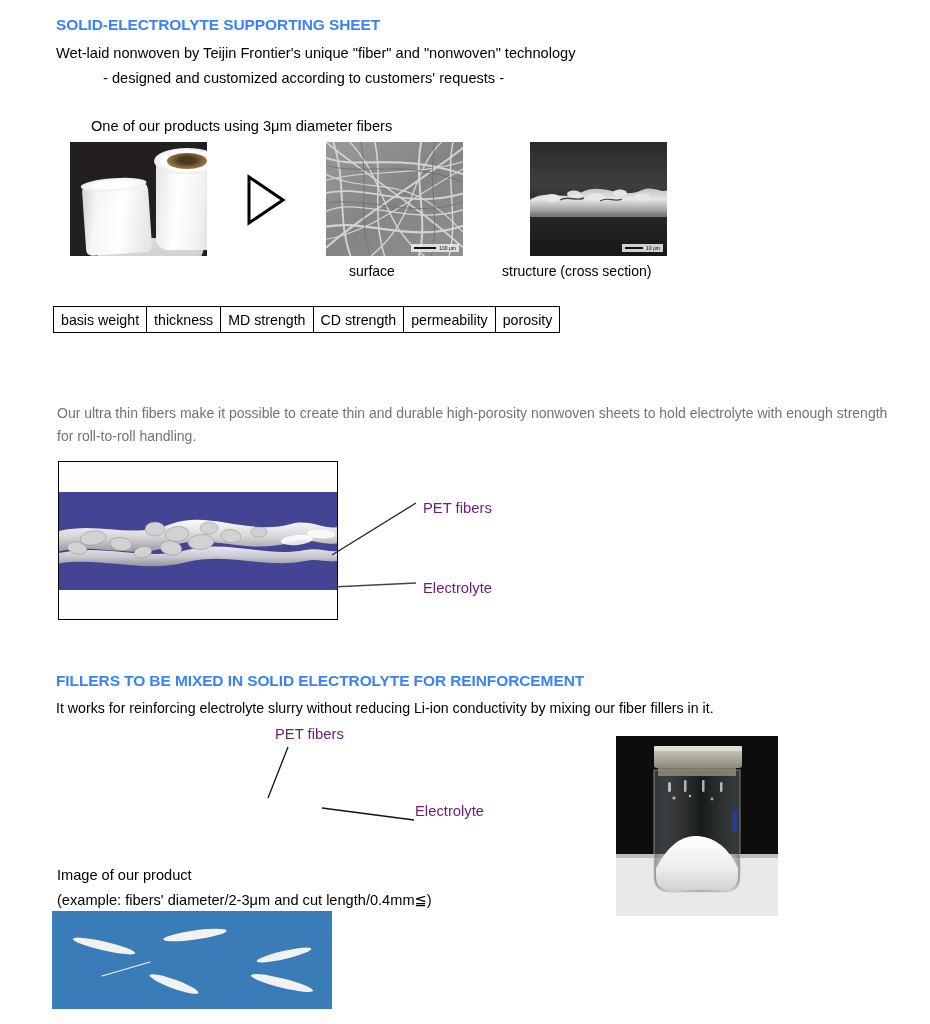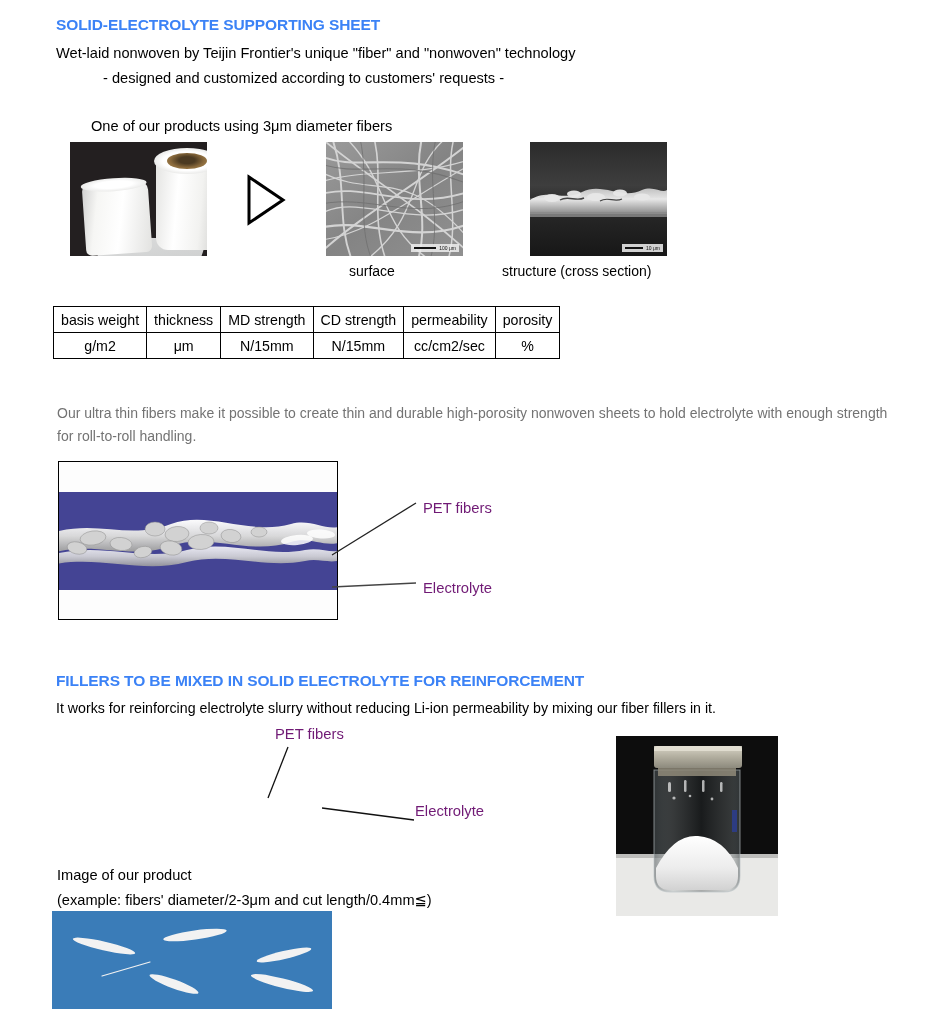--- a/index.html
+++ b/index.html
@@ -279,28 +279,20 @@
   <table class="spec">
     <tbody>
         <tr>
       <td>basis weight</td>
       <td>thickness</td>
       <td>MD strength</td>
       <td>CD strength</td>
       <td>permeability</td>
       <td>porosity</td>
     </tr>
-    <tr>
-      <td>g/m2</td>
-      <td>μm</td>
-      <td>N/15mm</td>
-      <td>N/15mm</td>
-      <td>cc/cm2/sec</td>
-      <td>%</td>
-    </tr>
   </tbody>
     </table>
 </div>
 
 <div class="abs body-para" style="left:57px; top:402px; width:845px;">Our ultra thin fibers make it possible to create thin and durable high-porosity nonwoven sheets to hold electrolyte with enough strength for roll-to-roll handling.</div>
 
 <div class="abs xsec-frame" style="left:58px; top:461px; width:278px; height:157px;">
   <div class="xsec-band" style="top:30px; height:98px; background:#444494;"></div>
   <svg width="278" height="157" viewBox="0 0 278 157" style="position:absolute;left:0;top:0;">
     <defs>
@@ -340,21 +332,21 @@
     <line x1="2" y1="132" x2="86" y2="128" stroke="#444" stroke-width="1.3"></line>
   </svg>
 </div>
 
 <div class="abs lbl" style="left:423px; top:500px;">PET fibers</div>
 
 <div class="abs lbl" style="left:423px; top:580px;">Electrolyte</div>
 
 <div class="abs section-heading" style="left:56px; top:672px;">FILLERS TO BE MIXED IN SOLID ELECTROLYTE FOR REINFORCEMENT</div>
 
-<div class="abs body-line" style="left:56px; top:700px; font-size:14.2px;">It works for reinforcing electrolyte slurry without reducing Li-ion permeability by mixing our fiber fillers in it.</div>
+<div class="abs body-line" style="left:56px; top:700px; font-size:14.2px;">It works for reinforcing electrolyte slurry without reducing Li-ion conductivity by mixing our fiber fillers in it.</div>
 
 <div class="abs blue-panel" style="left:52px; top:752px; width:280px; height:98px; background:#3A7CB8;">
   <svg width="280" height="98" viewBox="0 0 280 98">
     <g fill="#F2F2F2">
       <ellipse cx="52" cy="35" rx="32" ry="4.4" transform="rotate(13 52 35)"></ellipse>
       <ellipse cx="143" cy="24" rx="32" ry="4.6" transform="rotate(-8 143 24)"></ellipse>
       <ellipse cx="122" cy="73" rx="26" ry="4.4" transform="rotate(20 122 73)"></ellipse>
       <ellipse cx="230" cy="72" rx="32" ry="4.6" transform="rotate(14 230 72)"></ellipse>
       <ellipse cx="232" cy="44" rx="28" ry="4.0" transform="rotate(-13 232 44)"></ellipse>
     </g>

